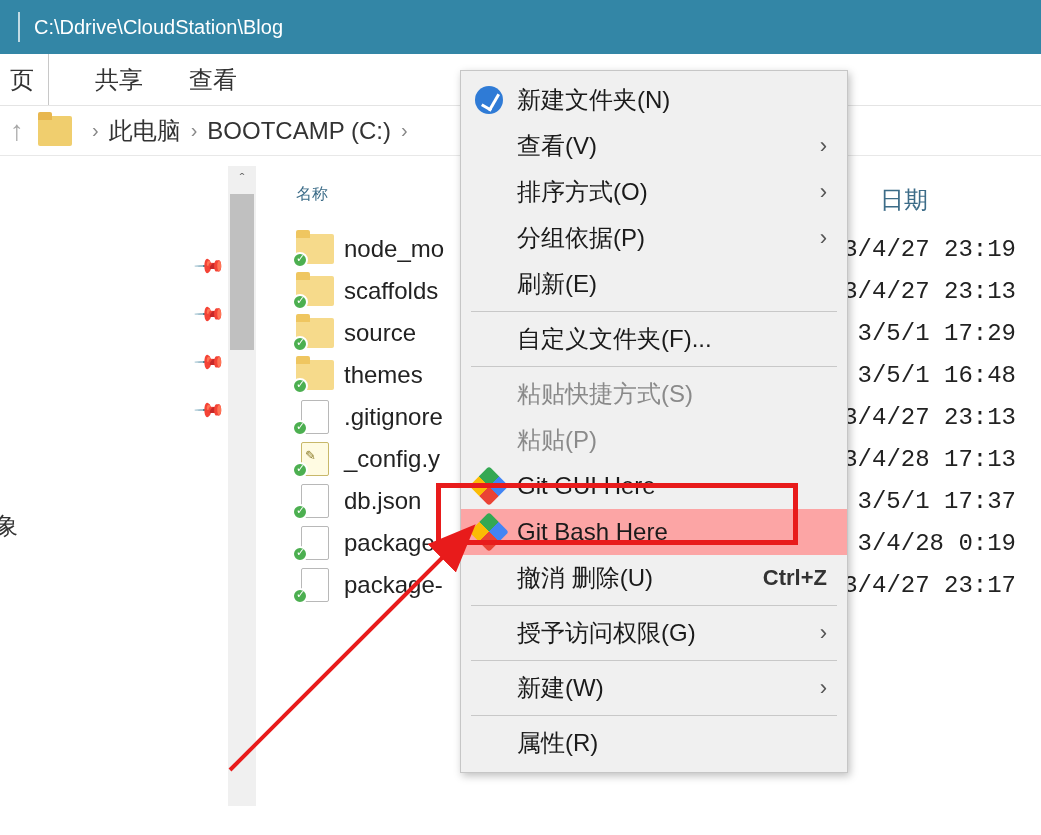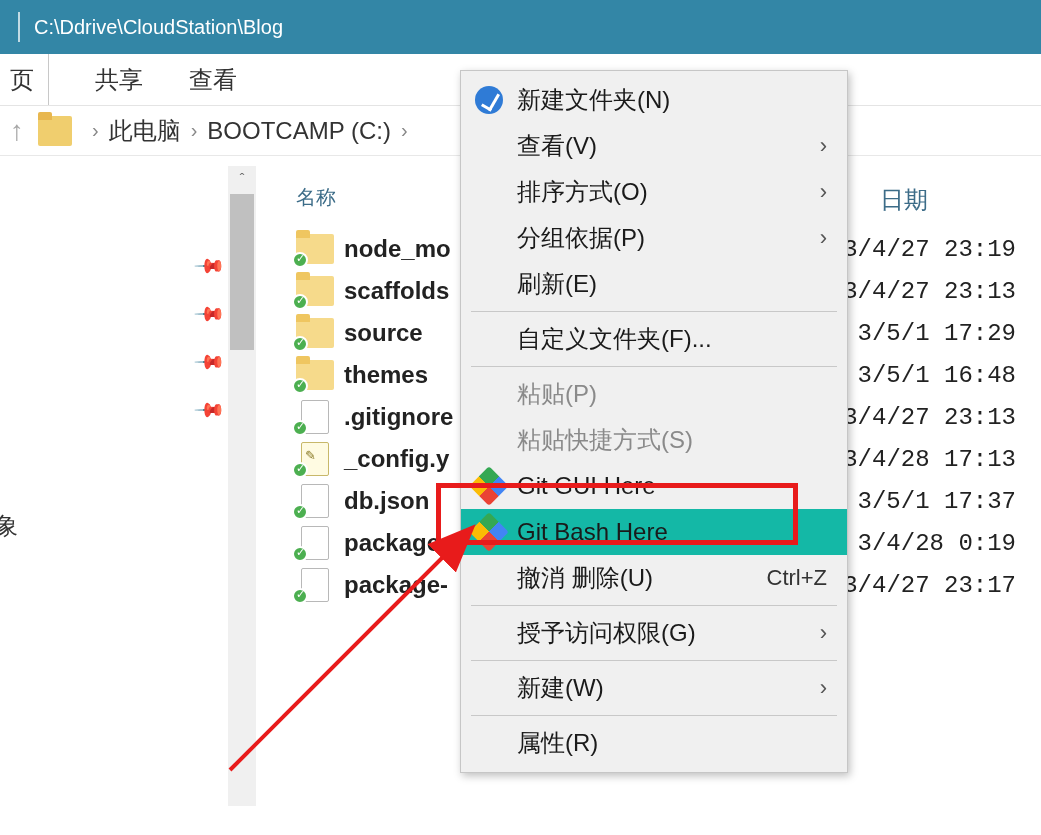--- a/index.html
+++ b/index.html
@@ -28,42 +28,42 @@
   .leftcol { position:absolute; left:0; top:0; width:224px; height:100%; }
   .pin { position:absolute; color:#a7a7a7; font-size:20px; left:198px; transform: rotate(45deg); }
   
   .leftcut { position:absolute; font-size:24px; color:#333; left:-6px; }
   
   .sb-track { position:absolute; left:228px; top:10px; width:28px; height:640px; background:#f0f0f0;}
   .sb-up { position:absolute; left:228px; top:10px; width:28px; height:26px; text-align:center; font-size:14px; color:#666; line-height:26px;}
   .sb-thumb{ position:absolute; left:230px; top:38px; width:24px; height:156px; background:#c0c0c0;}
 
   
-  .colhdr { position:absolute; left:296px; top:28px; font-size:20px; color:#3c6c88; }
+  .colhdr { position:absolute; left:296px; top:28px; font-size:16px; color:#3c6c88; }
   .colhdr2{ position:absolute; left:880px; top:28px; font-size:24px; color:#3c6c88;text-align:right; }
   .files { position:absolute; left:296px; top:72px; width:730px; }
   .row { height:42px; display:flex; align-items:center; font-size:24px; color:#222; }
   .ficon { width:38px; height:30px; margin-right:10px; position:relative; }
   .folder .ficon::before{content:"";position:absolute;inset:0;background:#f6da8b;border-radius:2px;}
   .folder .ficon::after{content:"";position:absolute;top:-4px;left:0;width:14px;height:8px;background:#efc660;border-radius:2px 2px 0 0;}
   .file .ficon::before{content:"";position:absolute;left:5px;top:-2px;width:26px;height:32px;background:#fff;border:1px solid #b8b8b8;border-radius:2px;}
   .yml .ficon::before{content:"";position:absolute;left:5px;top:-2px;width:26px;height:32px;background:#fffbe2;border:1px solid #c8b86a;border-radius:2px;}
   .yml .ficon::after{content:"✎";position:absolute;left:9px;top:4px;font-size:13px;color:#8a7a26;}
   .sync{position:absolute;left:-4px;bottom:-4px;width:16px;height:16px;background:#4caf50;border:2px solid #fff;border-radius:50%;}
   .sync::after{content:"✓";position:absolute;left:2px;top:-2px;font-size:11px;color:#fff;}
-  .row .fname{ white-space:nowrap;font-weight:bold; }
+  .row .fname{ white-space:nowrap; }
   .row .fdate{ margin-left:auto; padding-right:10px; white-space:nowrap;font-family:Liberation Mono, monospace;}
 
   
   .ctx { position:absolute; left:460px; top:70px; width:388px; background:#f0f0f0; border:1px solid #c6c6c6; box-shadow:2px 3px 8px rgba(0,0,0,.25); padding:6px 0; font-size:24px; }
   .ctx .mi { height:46px; display:flex; align-items:center; padding:0 20px 0 56px; position:relative; color:#1a1a1a; }
-  .ctx .mi.hl{ background:#14b8a6;}
+  .ctx .mi.hl{ background:#fca5a5;}
   .ctx .mi .mico{position:absolute;left:14px;width:28px;height:28px;}
   .ctx .mi .arrw{margin-left:auto;color:#555;font-size:22px;}
-  .ctx .mi .short{margin-left:auto;color:#333;font-size:22px;}
+  .ctx .mi .short{margin-left:auto;color:#333;font-size:22px;font-weight:bold;}
   .ctx .mi.dis{color:#8a8a8a;}
   .ctx hr{border:none;border-top:1px solid #c8c8c8;margin:4px 10px;}
   .blue-ico{background:#2f7bd6;border-radius:50%;}
   .blue-ico::after{content:"";position:absolute;left:10px;top:5px;width:8px;height:16px;border:3px solid #fff;border-left:none;border-top:none;transform:rotate(30deg);}
   .git-ico{background:conic-gradient(#4285f4 0 90deg,#ea4335 90deg 180deg,#fbbc05 180deg 270deg,#34a853 270deg);transform:rotate(45deg);border-radius:3px;}
 
   
   .redbox{position:absolute;left:436px;top:483px;width:362px;height:62px;border:5px solid #e81b1b;}
   
   .arrow-svg{position:absolute;left:210px;top:510px;overflow:visible;}
@@ -196,24 +196,24 @@
     </div>
   <div class="mi">
       <span>刷新(E)</span>
     </div>
   <hr>
   <div class="mi">
       <span>自定义文件夹(F)...</span>
     </div>
   <hr>
   <div class="mi dis">
+      <span>粘贴快捷方式(S)</span>
+    </div>
+  <div class="mi dis">
       <span>粘贴(P)</span>
-    </div>
-  <div class="mi dis">
-      <span>粘贴快捷方式(S)</span>
     </div>
   <div class="mi">
       <span class="mico git-ico"></span>
       <span>Git GUI Here</span>
     </div>
   <div class="mi hl">
       <span class="mico git-ico"></span>
       <span>Git Bash Here</span>
     </div>
   <div class="mi">

